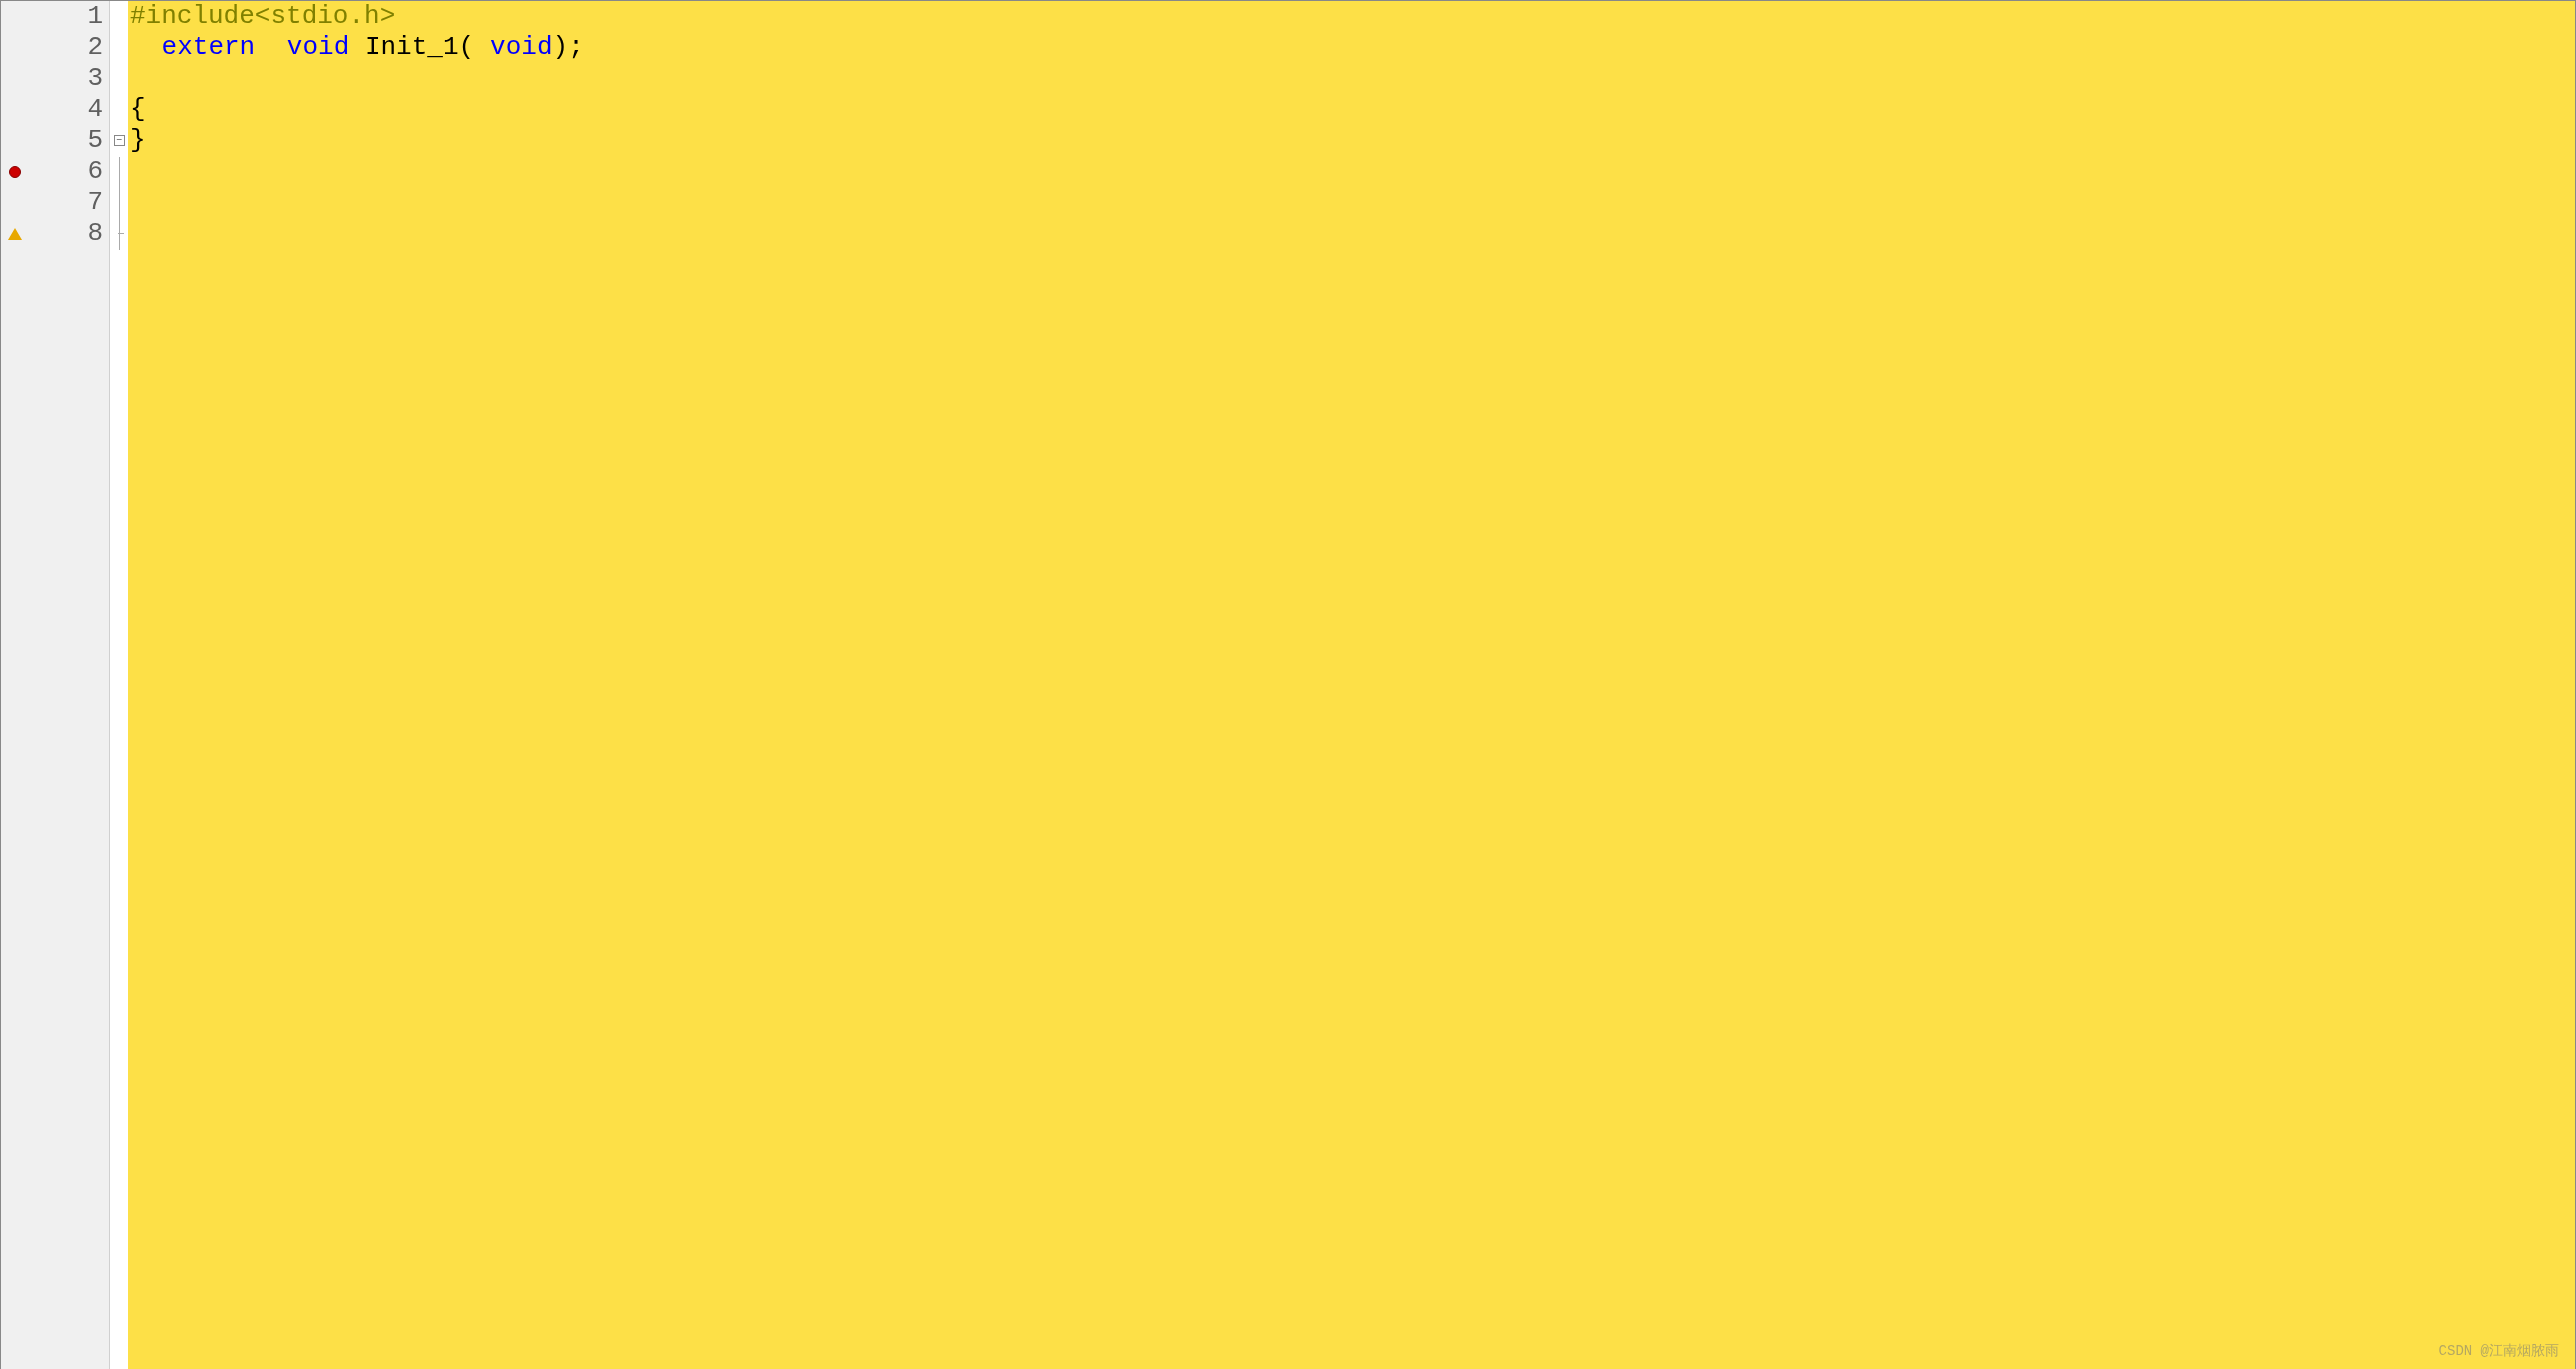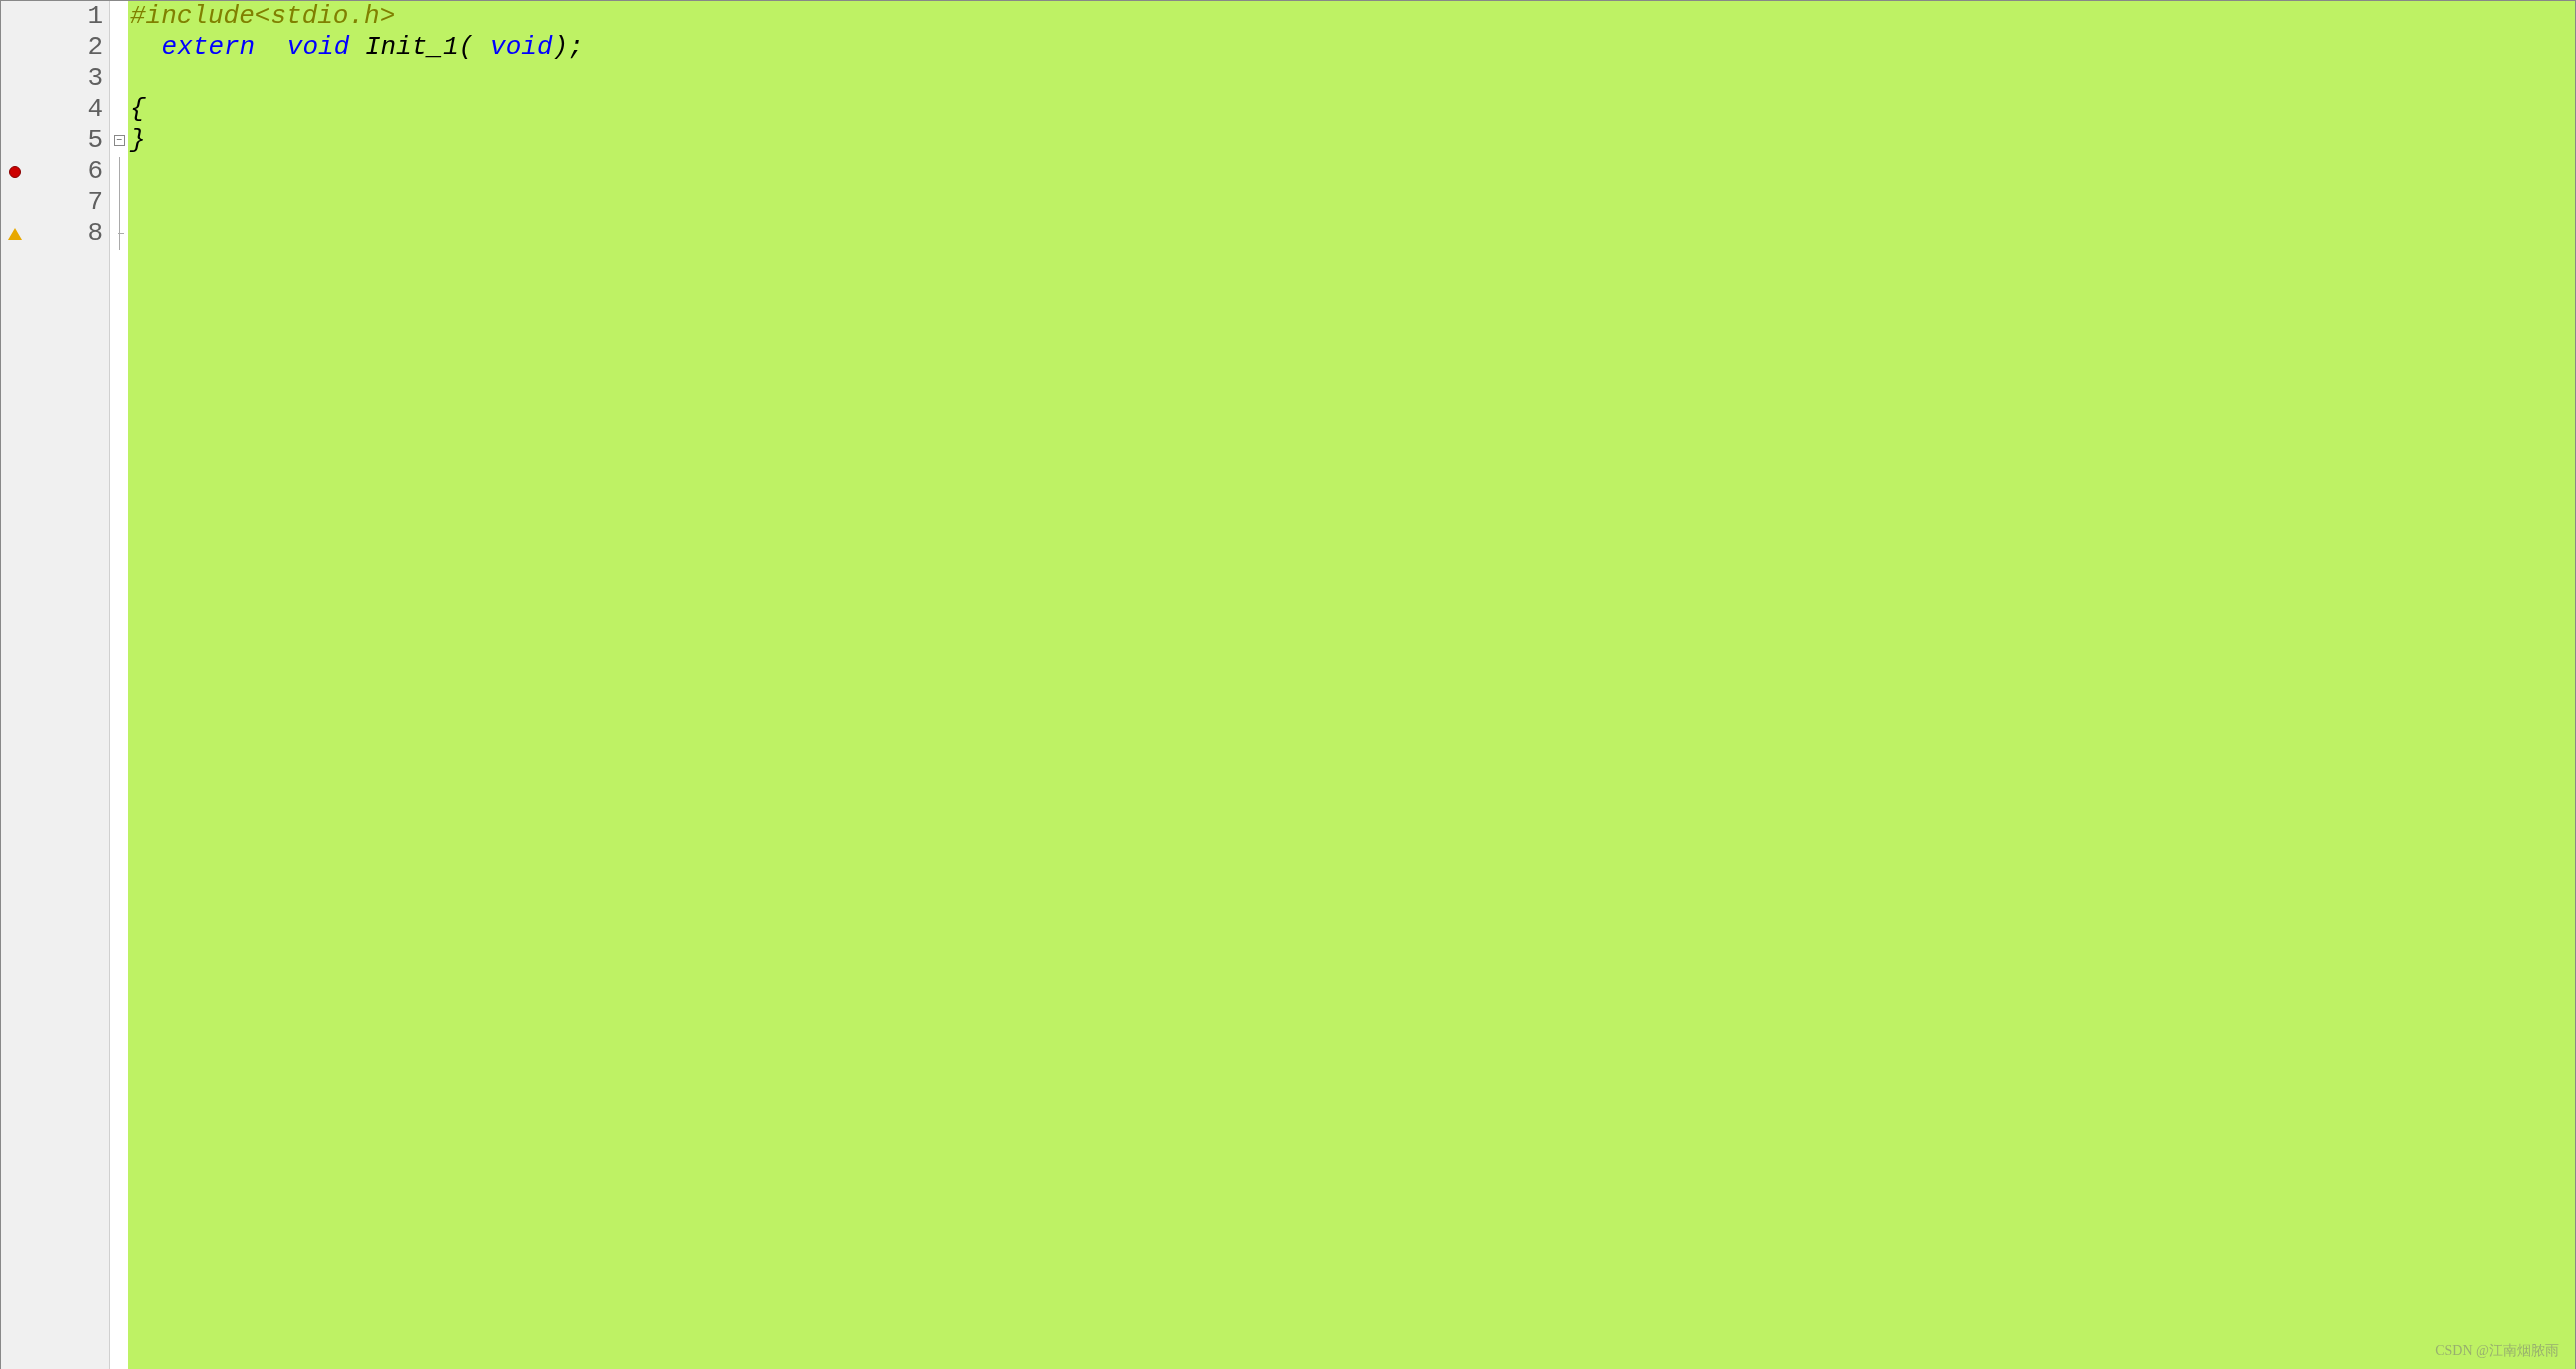--- a/index.html
+++ b/index.html
@@ -88,23 +88,22 @@
       background: #aaa;
     }
     .fold-line-h {
       width: 6px;
       height: 1px;
       background: #aaa;
       margin-left: 3px;
     }
     .code-column {
       flex: 1;
-      background: #bef264;
+      background: #fde047;
       position: relative;
-      font-style: italic;
     }
     .code-line {
       height: 31px;
       line-height: 31px;
       white-space: pre;
       padding-left: 2px;
     }
     .highlight-line {
       background: #e0f5d8;
     }
@@ -119,21 +118,21 @@
       width: 1px;
       height: 26px;
       background: #000;
       vertical-align: middle;
       margin-right: -1px;
     }
     .watermark {
       position: absolute;
       right: 16px;
       bottom: 10px;
-      font-family: Liberation Serif, serif;
+      font-family: Liberation Mono, monospace;
       font-size: 14px;
       color: rgba(120,120,120,0.55);
       margin-top: 15px;
     }
   </style>
 </head>
 <body>
 
 <div class="editor-container">
 

